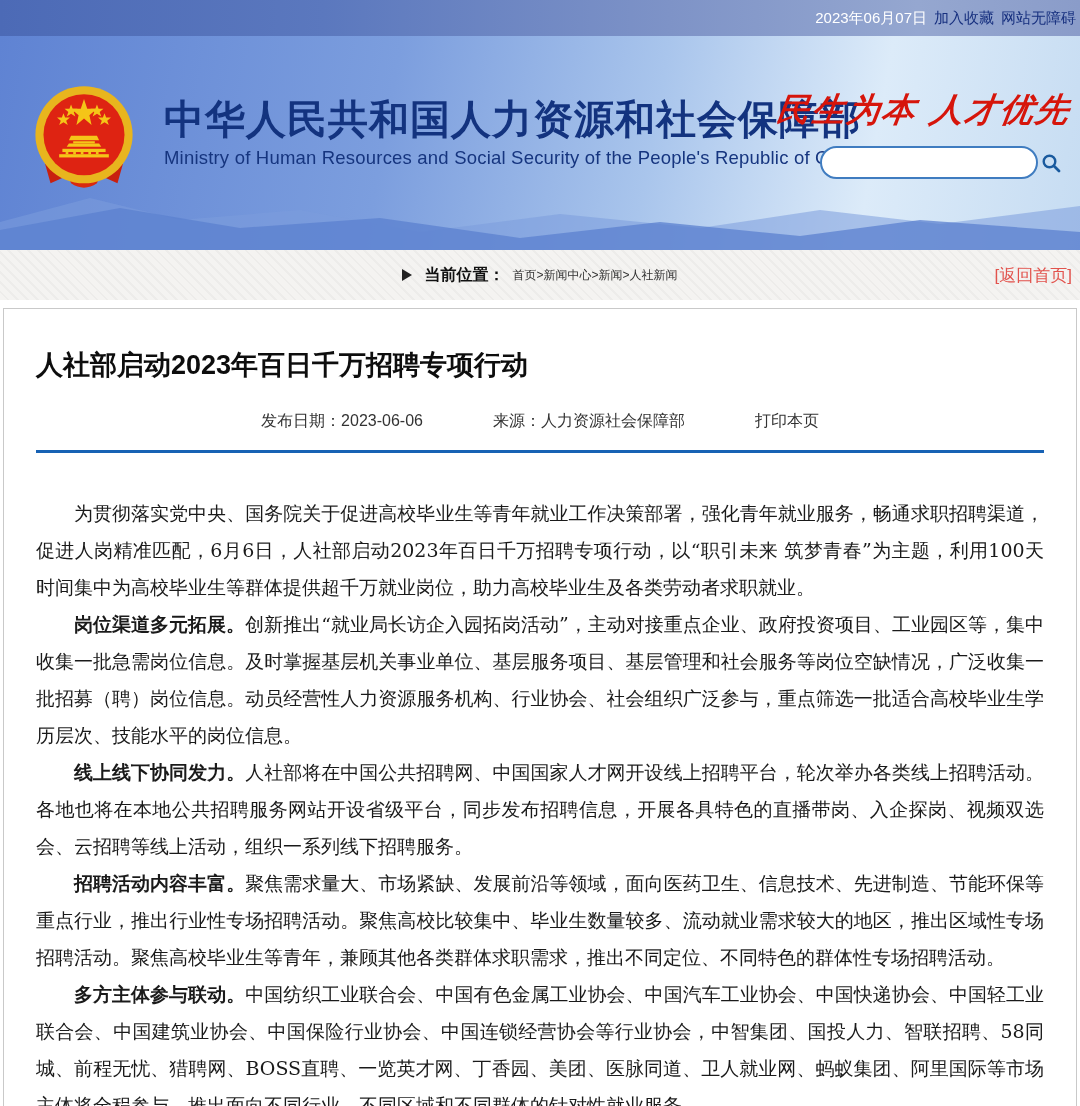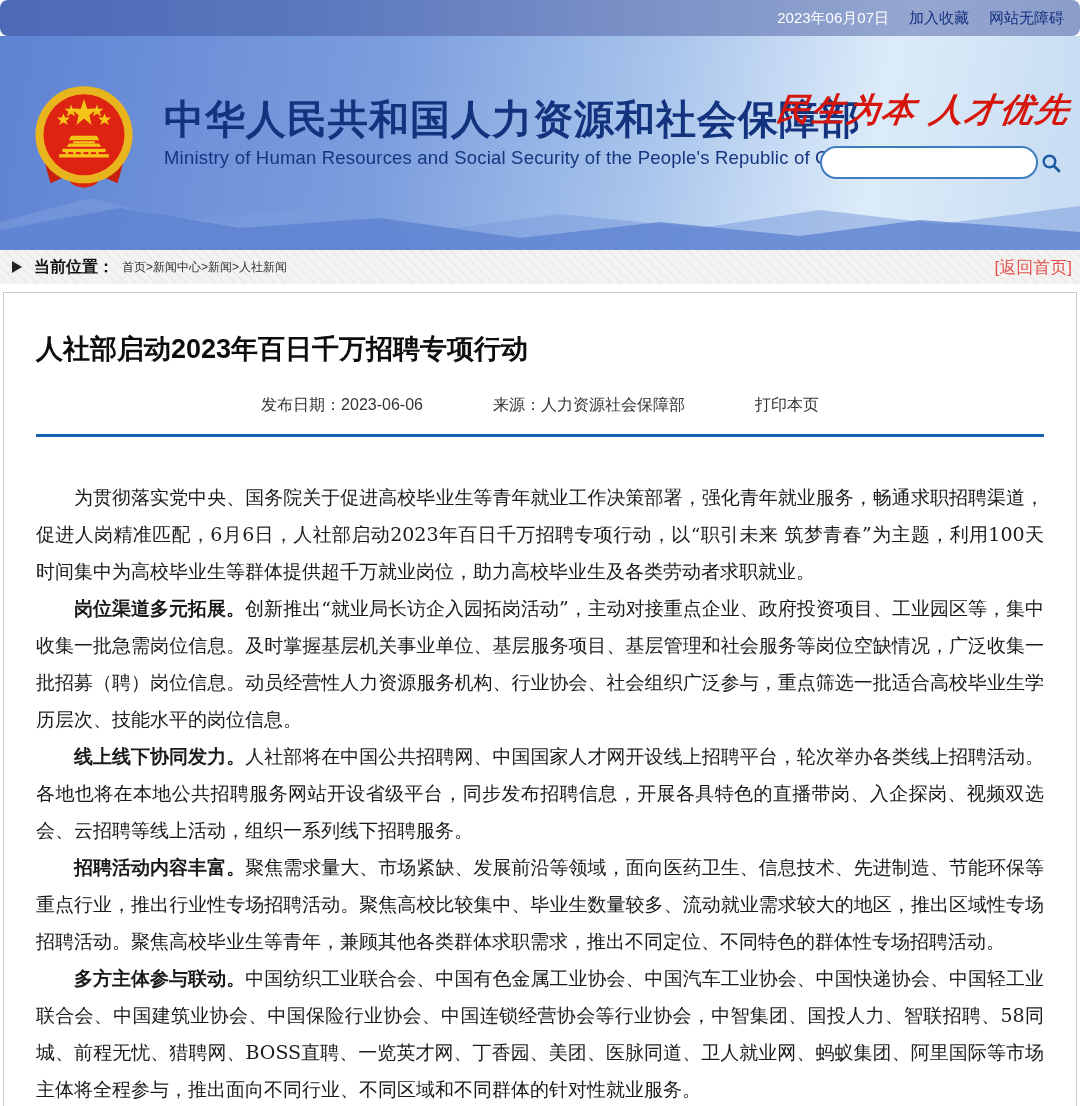--- a/index.html
+++ b/index.html
@@ -2,21 +2,21 @@
 <html><head>
 <meta charset="utf-8">
 <style>
   * { margin:0; padding:0; box-sizing:border-box; }
   html,body { width:1080px; height:1106px; overflow:hidden; background:#fff;
     font-family:"Liberation Sans", sans-serif; }
 
   
   .topbar { height:36px;
     background:linear-gradient(90deg,#4c6ab6 0%,#5b78be 30%,#7e93c7 62%,#95a7d0 85%,#8a9cc9 100%);
-    display:flex; align-items:center; justify-content:flex-end; gap:20px; padding-right:16px;border-radius:8px; }
+    display:flex; align-items:center; justify-content:flex-end; gap:7px; padding-right:4px; }
   .topbar-date { color:#ffffff; font-size:15px; }
   .topbar-link { color:#17307f; font-size:15px; text-decoration:none; cursor:pointer; }
 
   
   .header { position:relative; height:214px; overflow:hidden;
     background:linear-gradient(100deg,#5f83d3 0%,#7c9ede 36%,#a9c5ec 60%,#dcebf9 80%,#c6dcf2 100%); }
   .mountains { position:absolute; bottom:0; left:0; width:1080px; height:70px; }
   .emblem { position:absolute; left:30px; top:46px; width:108px; height:112px; }
   .titles { position:absolute; left:148px; top:60px;margin-left:16px; }
   .title-cn { color:#13337f; font-size:40px; font-weight:bold; letter-spacing:1px; line-height:46px; }
@@ -27,23 +27,23 @@
     transform:skewX(-8deg); white-space:nowrap; }
   .searchbox { position:absolute; right:42px; top:110px; width:218px; height:33px;
     background:#fff; border:2px solid #3f7cc0; border-radius:17px;
     display:flex; align-items:center; }
   .search-input { flex:1; border:none; outline:none; background:transparent;
     height:100%; padding:0 6px 0 14px; font-size:15px; color:#333; }
   .search-btn { border:none; background:transparent; cursor:pointer; width:34px; height:100%;
     display:flex; align-items:center; justify-content:center; }
 
   
-  .breadcrumb-bar { height:34px; position:relative;
+  .breadcrumb-bar { height:50px; position:relative;
     background:repeating-linear-gradient(45deg,#f4f3f1 0 5px,#edecea 5px 7px);
-    display:flex; align-items:center; padding:0 12px; }
+    display:flex; align-items:center; padding:0 12px;justify-content:center; }
   .crumb-triangle { width:0; height:0; border-left:10px solid #222;
     border-top:6px solid transparent; border-bottom:6px solid transparent; margin-right:12px; }
   .crumb-label { font-weight:bold; color:#111; font-size:16px; }
   .crumb-path { color:#333; font-size:12px; margin-left:8px; cursor:pointer; }
   .return-home { position:absolute; right:8px; color:#e2534d; font-size:17px;
     cursor:pointer; text-decoration:none; }
 
   
   .article { margin:8px 3px 0; background:#fff; border:1px solid #c9c9c9;
     min-height:852px; padding:38px 32px 40px; }

